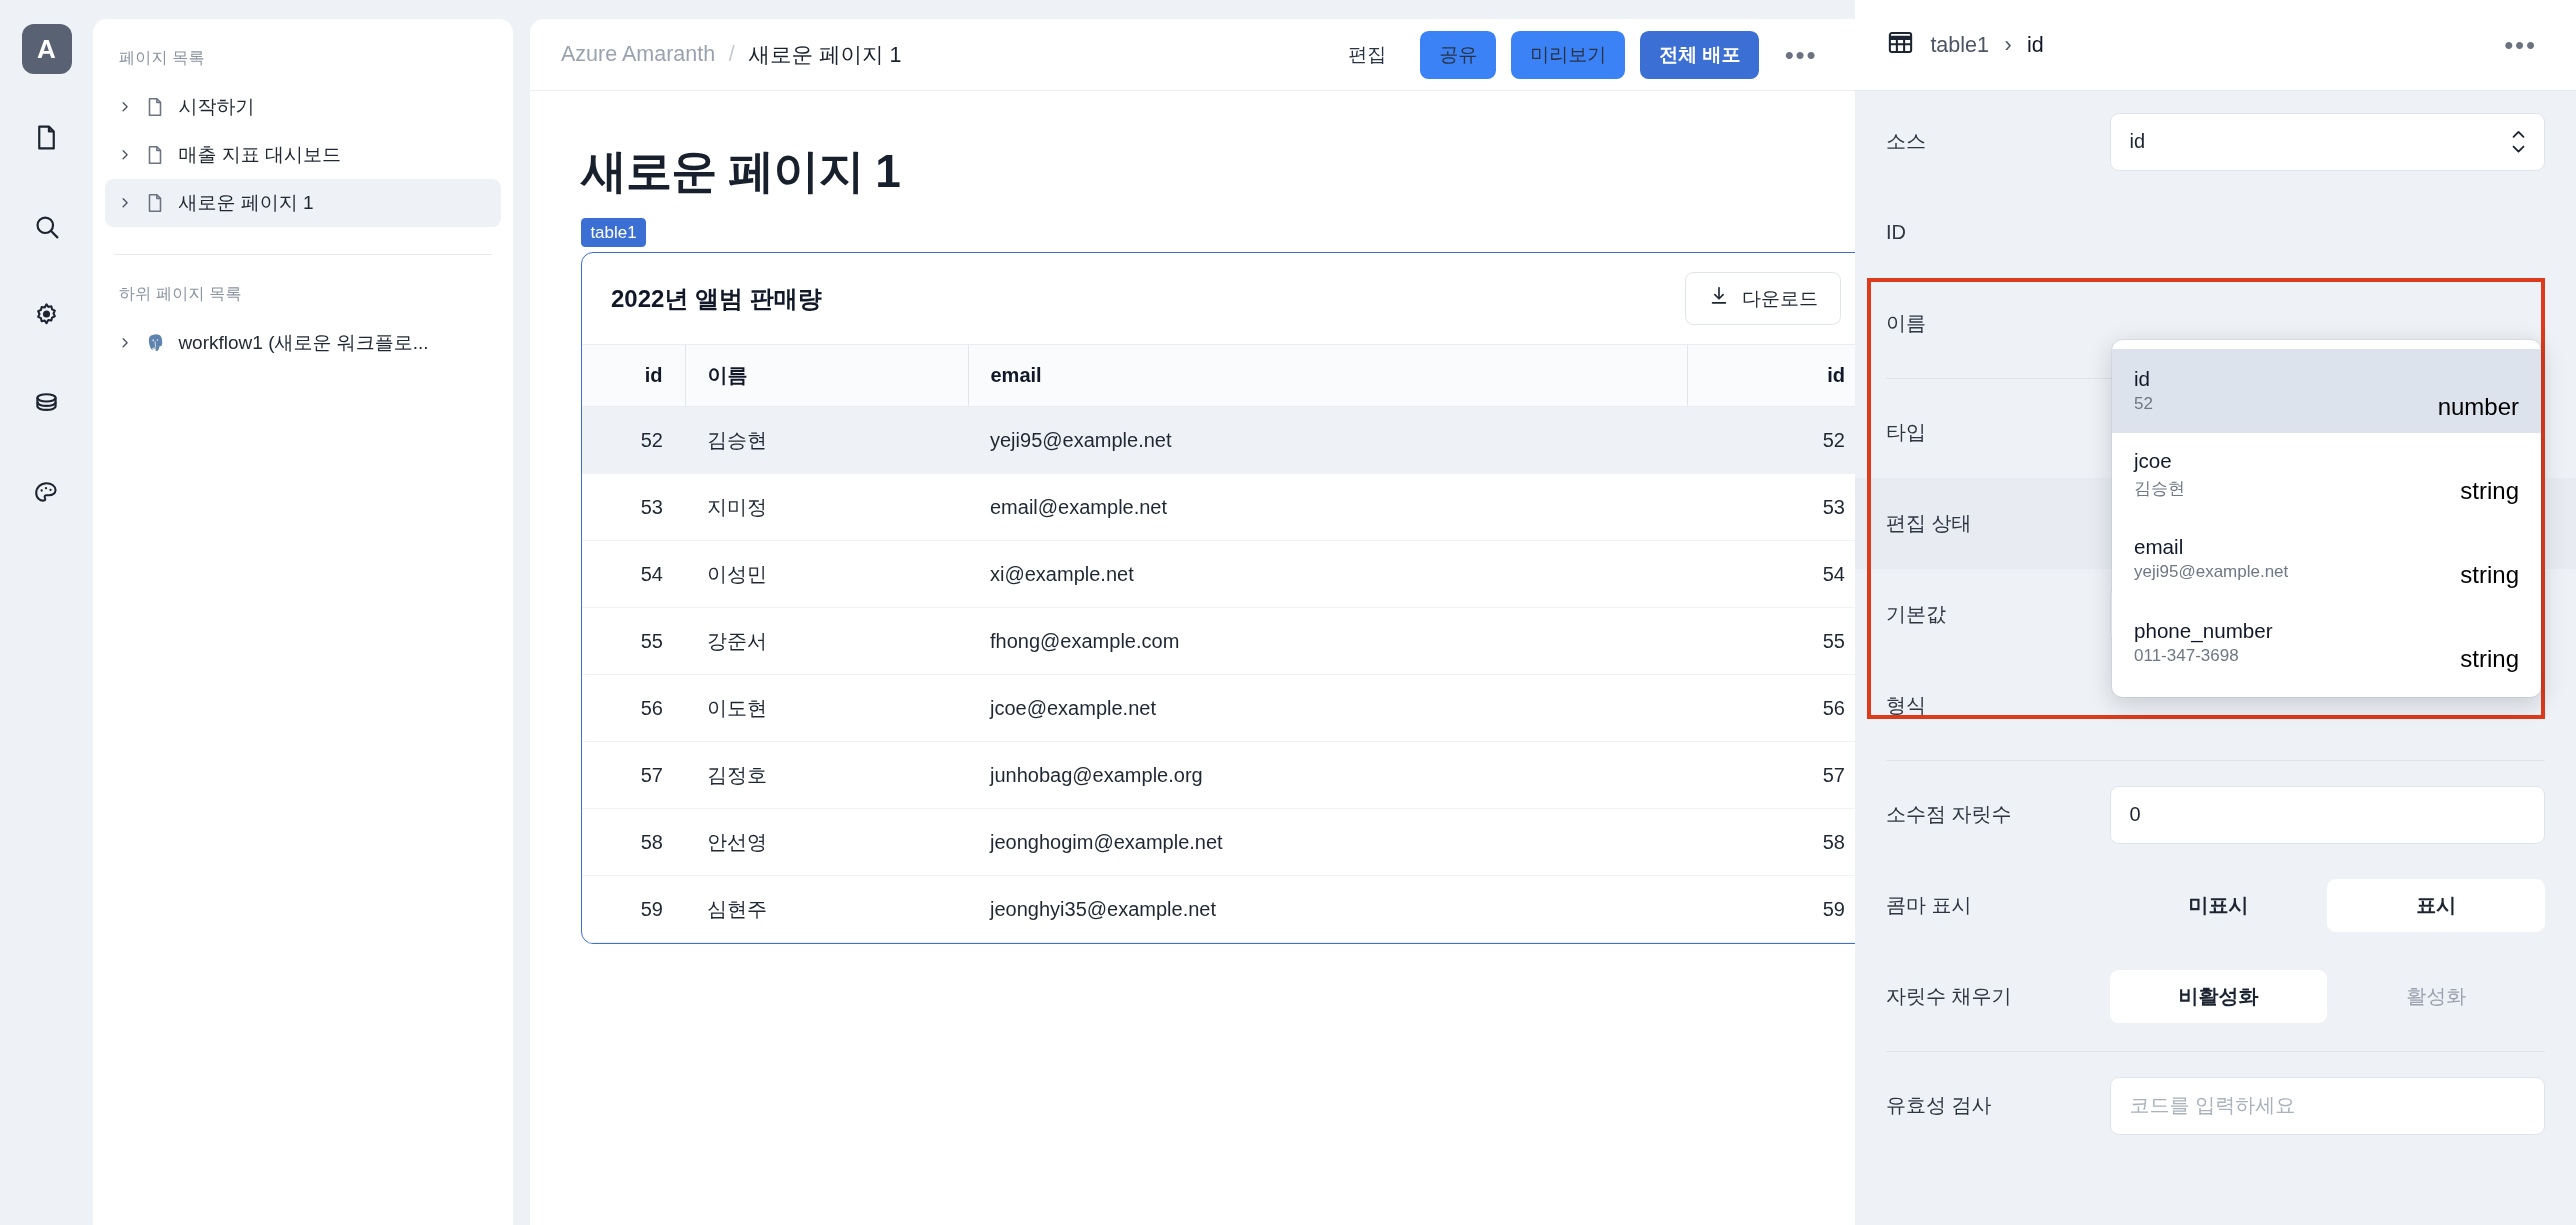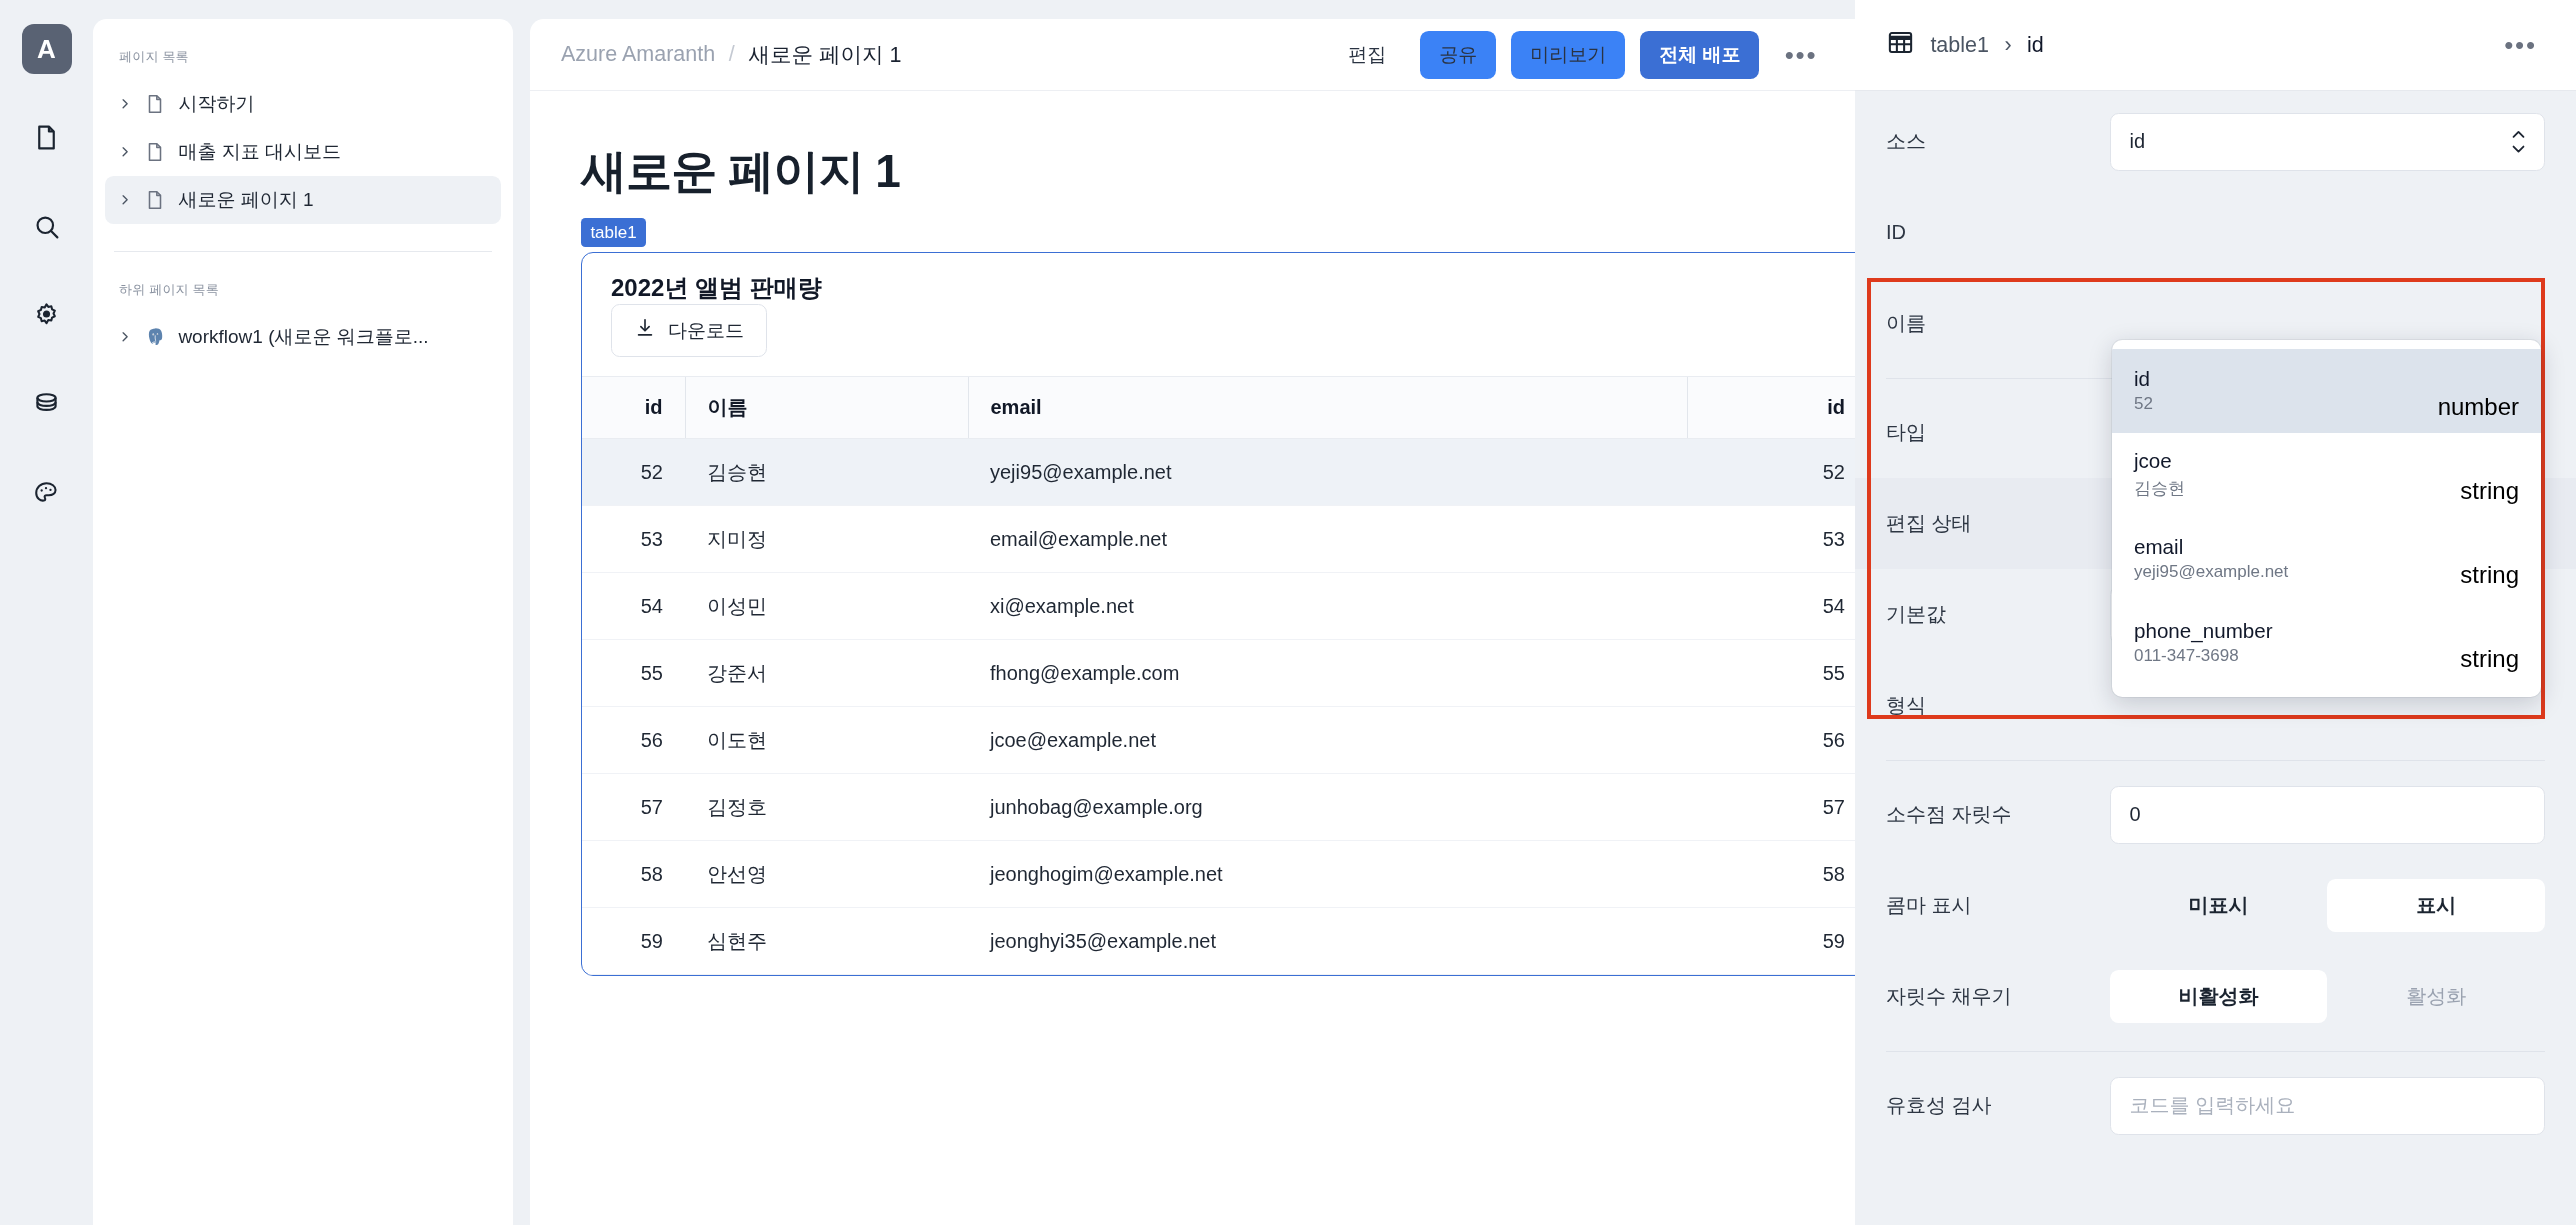--- a/index.html
+++ b/index.html
@@ -37,21 +37,21 @@
   .pagepanel {
     width: 420px; flex: 0 0 420px;
     margin: 19px 0 0 0;
     background: #ffffff;
     border-radius: 13.7px 13.7px 0 0;
     display: flex; flex-direction: column;
     height: calc(1225px - 19px);
     overflow: hidden;
   }
   .panel-caption {
-    color: #8b93a1; font-size: 13px; padding: 29px 0 13.7px 26px; letter-spacing: 0.2px;
+    color: #8b93a1; font-size: 16px; padding: 29px 0 13.7px 26px; letter-spacing: 0.2px;
   }
   .page-item {
     display: flex; align-items: center; gap: 12px;
     margin: 0 12px; padding: 11px 12px; border-radius: 8.6px;
     font-size: 19px; color: #1f2733; cursor: pointer;
   }
   .page-item.selected { background: #eef1f5; }
   .chev { width: 15.4px; display:flex; align-items:center; justify-content:center; color:#4b5563; }
   .doc-ico { display:flex; align-items:center; justify-content:center; color:#6b7280; }
   .page-label { white-space: nowrap; overflow: hidden; text-overflow: ellipsis; }
@@ -90,23 +90,22 @@
   .page-title { font-size: 46px; font-weight: 700; color: #17202c; letter-spacing: -0.9px; }
   .table-tag {
     display: inline-block; background: #3b6fd4; color:#fff; font-size: 17px;
     border-radius: 4.3px; padding: 4.3px 9.4px; margin-top: 15.4px;
   }
   .widget {
     width: 1287px; border: 1.7px solid #3b6fd4; border-radius: 12px;
     background:#fff; margin-top: 5.1px; overflow:hidden;
   }
   .widget-head {
-    display:flex; align-items:flex-start; justify-content:space-between;
+    display:flex; align-items:center; justify-content:space-between;
     padding: 19px 26px 19px 29px;
-    flex-direction: column;
   }
   .widget-title { font-size: 24px; font-weight: 700; color:#111827; }
   .dl-btn {
     display:flex; align-items:center; gap:12px; border:0.9px solid #dfe3ea;
     background:#fff; border-radius:8.6px; padding: 12px 22px; font-size:19px;
     color:#1f2733; cursor:pointer; font-family: inherit;
   }
   table.grid { width: 100%; border-collapse: collapse; font-size: 20px; }
   table.grid thead th {
     background: #fafbfd; color:#111827; font-weight: 700;

